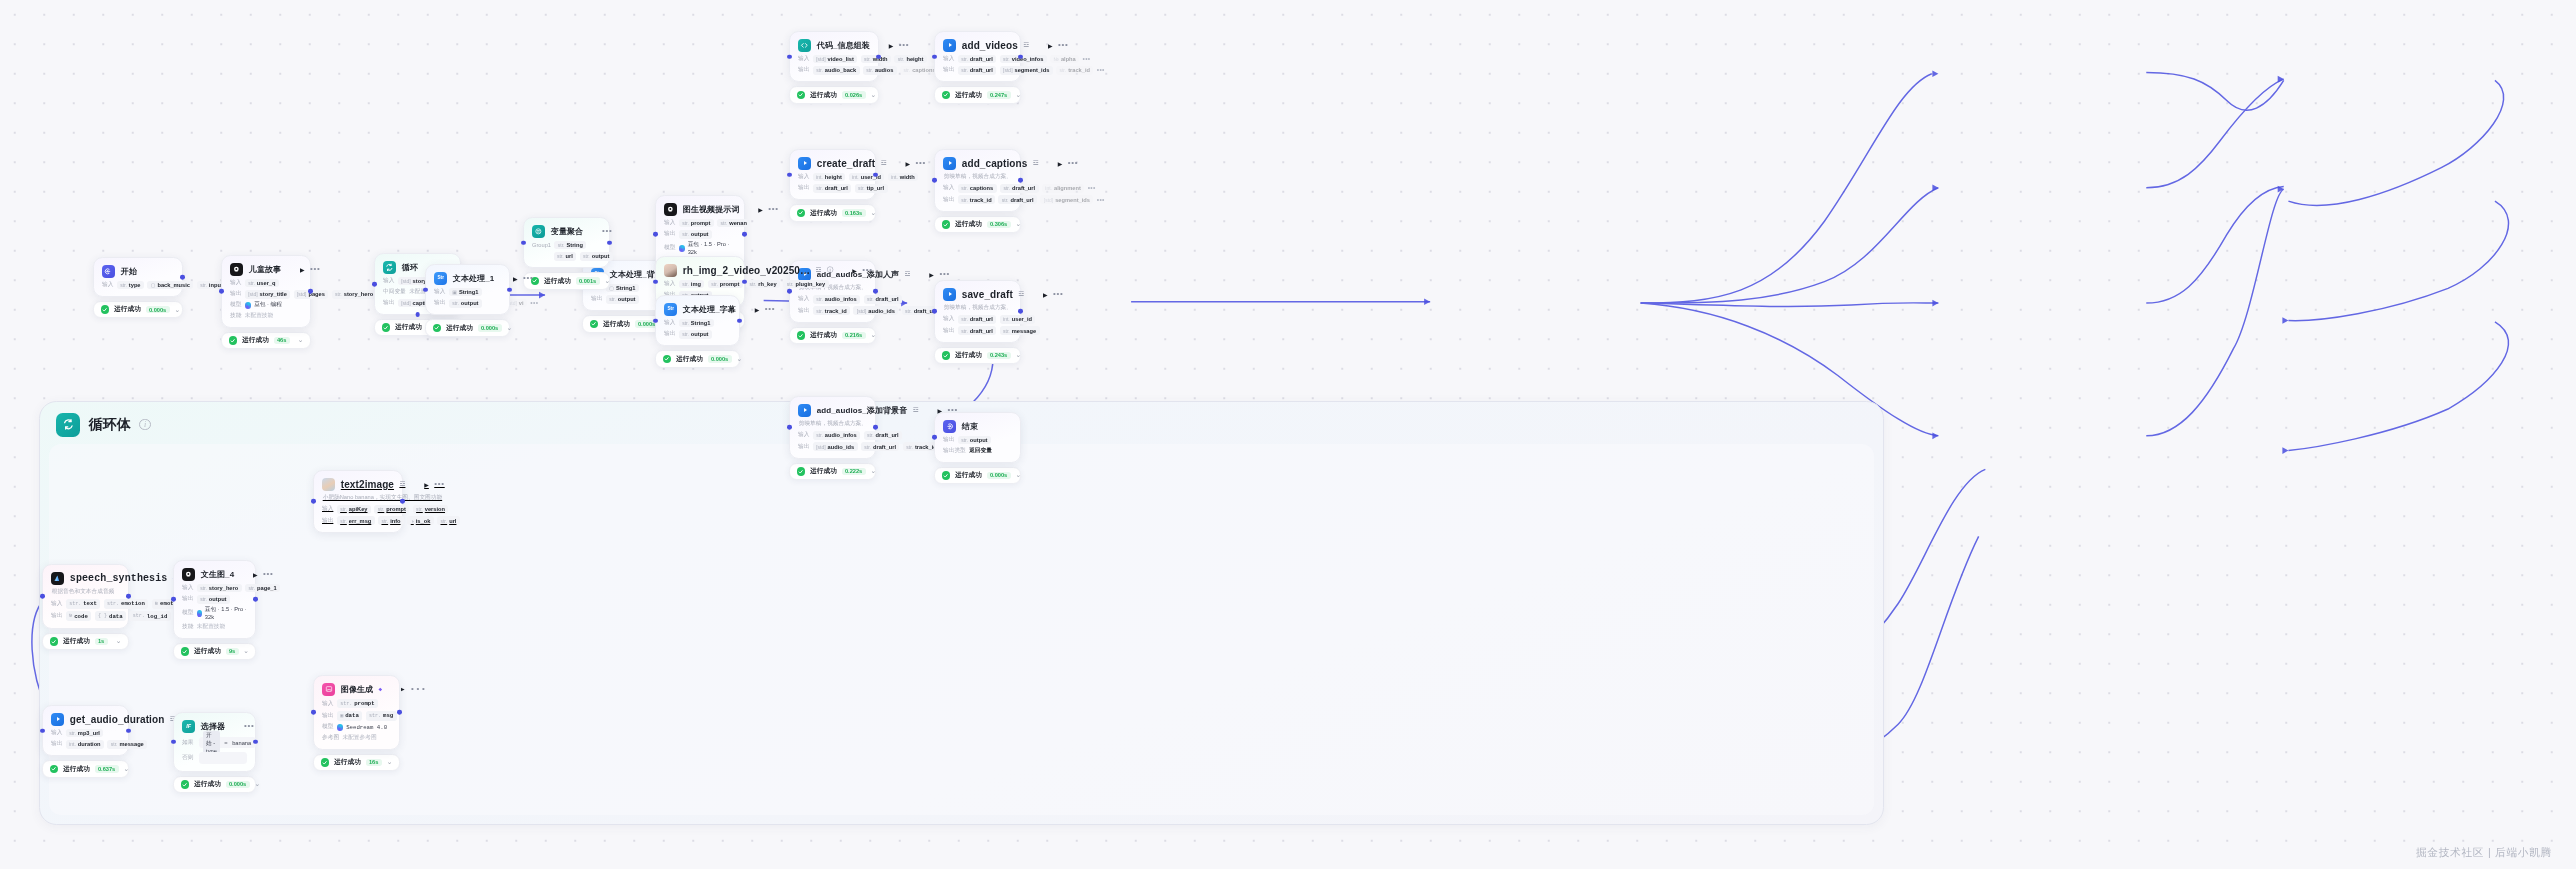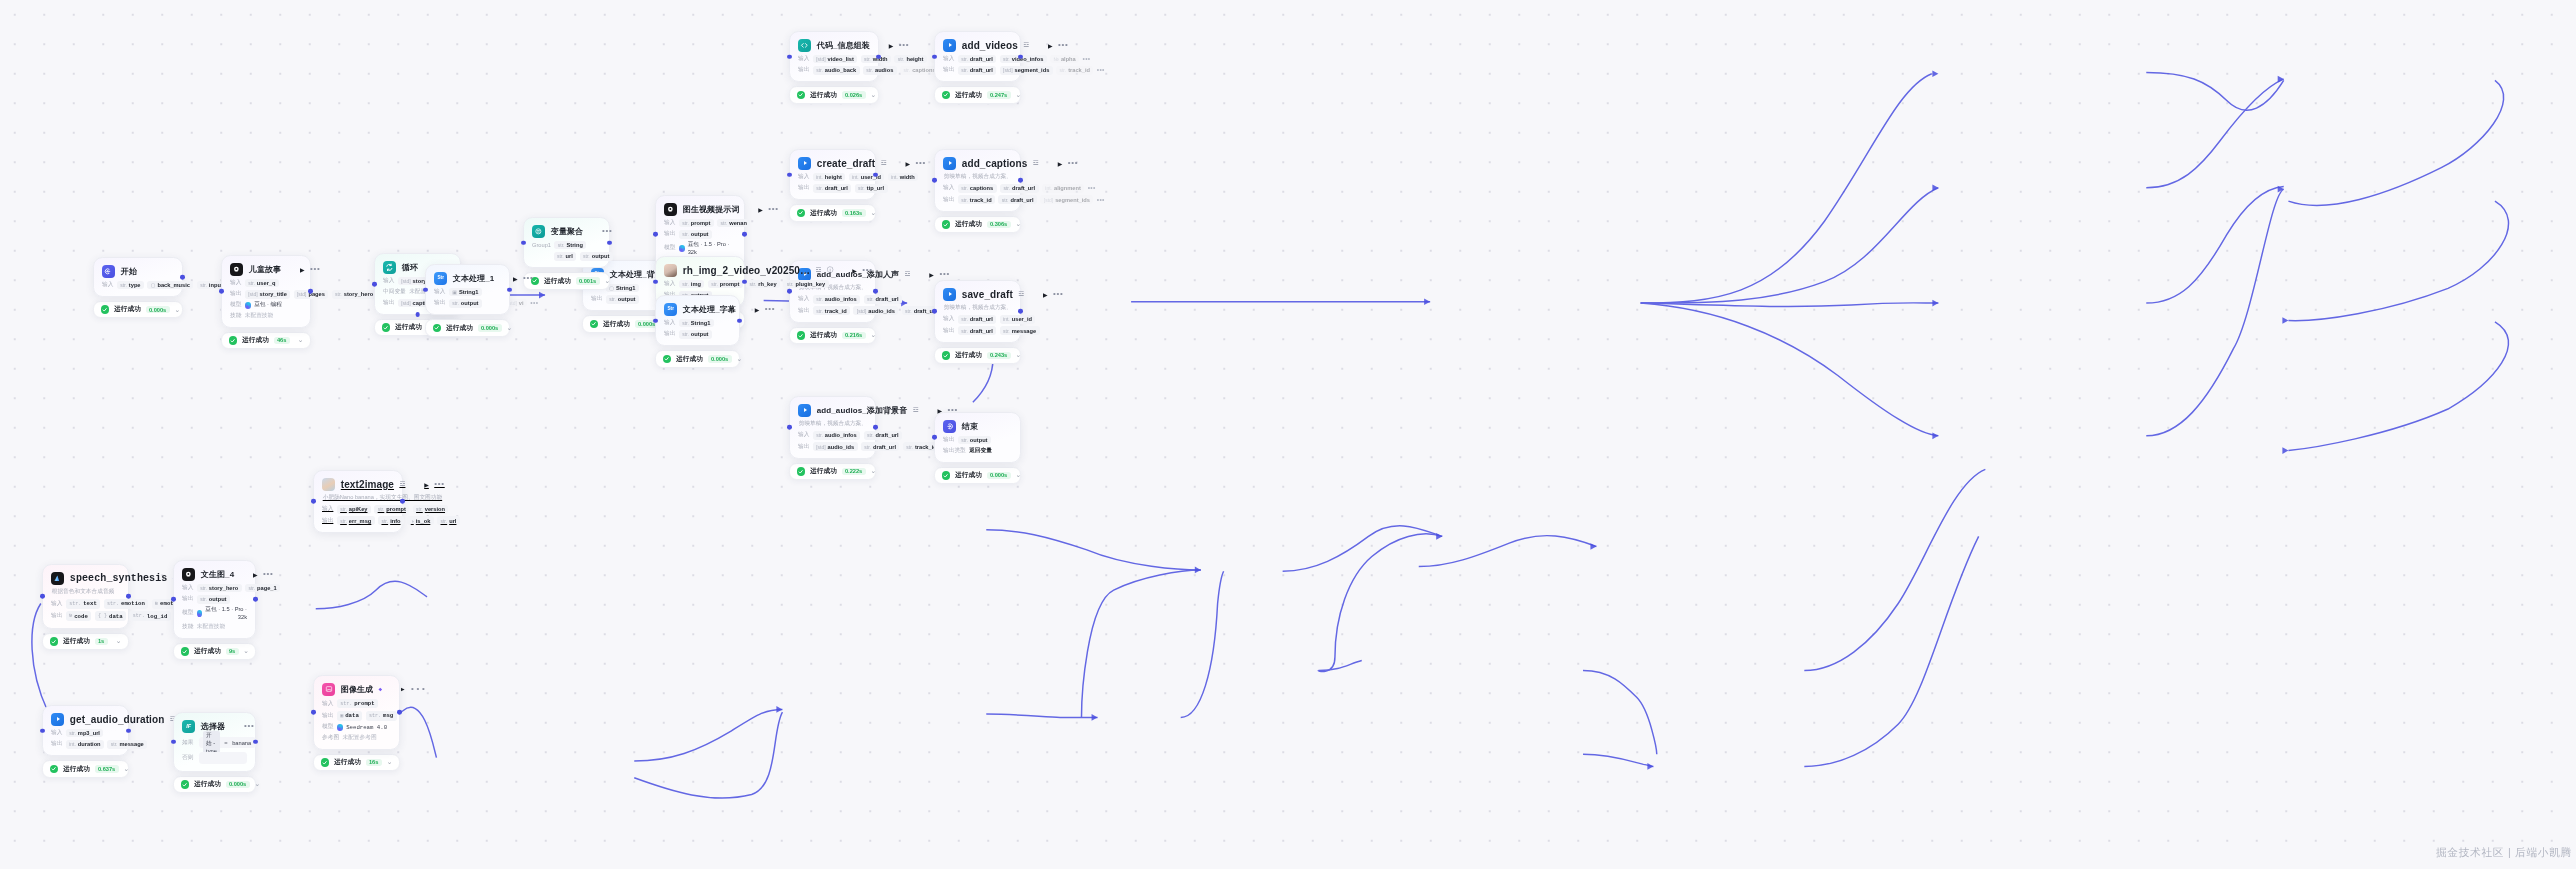--- a/index.html
+++ b/index.html
@@ -142,21 +142,21 @@
   
   .port {
     position: absolute; width: 4.7px; height: 4.7px; border-radius: 50%;
     background: #4a4fe0; top: 50%; transform: translateY(-50%);
   }
   .port.l { left: -2.7px; } .port.r { right: -2.7px; }
   .port.b { left: 50%; bottom: -2.7px; top: auto; transform: translateX(-50%); }
 
   
   .wm {
-    position: absolute; right: 4px; bottom: 9.4px;
+    position: absolute; right: 24px; bottom: 9.4px;
     font-size: 10.7px; color: #b2b6c2; letter-spacing: 0.7px; white-space: nowrap;
   }
 </style>
 </head>
 <body>
 
 <div id="canvas">
 
   <svg class="edges" viewBox="0 0 3840 1296">
     <g fill="none" stroke="#4a4fe0" stroke-width="2.2" opacity=".85">
@@ -211,20 +211,35 @@
       <polygon points="166,1108 157,1103 157,1113"></polygon>
       <polygon points="1166,1058 1157,1053 1157,1063"></polygon>
       <polygon points="1636,1070 1627,1065 1627,1075"></polygon>
       <polygon points="1790,850 1781,845 1781,855"></polygon>
       <polygon points="2150,800 2141,795 2141,805"></polygon>
       <polygon points="2380,815 2371,810 2371,820"></polygon>
       <polygon points="2465,1143 2456,1138 2456,1148"></polygon>
     </g>
   </svg>
 
+  <div class="loop-body" style="left:39px; top:401px; width:1845px; height:424px;">
+    <div class="loop-head">
+      <div class="ic">
+        <svg viewBox="0 0 24 24" width="12.7" height="12.7" fill="none" stroke="#fff" stroke-width="2.4" stroke-linecap="round">
+          <path d="M5 9a7 7 0 0 1 12-3"></path>
+            <path d="M19 15a7 7 0 0 1-12 3"></path>
+          <path d="M17 3v4h-4"></path>
+            <path d="M7 21v-4h4"></path>
+        </svg>
+      </div>
+      <div class="tt">循环体</div>
+      <div class="info">i</div>
+    </div>
+    <div class="loop-inner"></div>
+  </div>
 
   <div id="nodes-root">
       <div class="node" style="left: 93px; top: 257px; width: 90px;">
         <div class="card tint-violet">
           <div class="hdr">
             <div class="nic indigo">
               <svg viewBox="0 0 24 24" width="8.7" height="8.7" fill="none" stroke="#fff" stroke-width="2.4" stroke-linecap="round" stroke-linejoin="round">
                 <path d="M14 6a7 7 0 1 0 0 12"></path>
                 <path d="M16 12H8"></path>
                 <path d="M11 9l-3 3 3 3"></path>
@@ -966,21 +981,21 @@
           <span class="ok">
             <svg viewBox="0 0 24 24" fill="none" stroke="#fff" stroke-width="4" stroke-linecap="round" stroke-linejoin="round">
               <path d="M5 13l5 5L19 7"></path>
             </svg>
           </span>
           <span class="stx">运行成功</span>
           <span class="tm">0.637s</span>
           <span class="chev">⌄</span>
         </div>
       </div>
-      <div class="node" style="left: 173px; top: 560px; width: 83px; text-align: right;">
+      <div class="node" style="left: 173px; top: 560px; width: 83px;">
         <div class="card tint-violet">
           <div class="hdr">
             <div class="nic black">
               <svg viewBox="0 0 24 24" width="8.7" height="8.7" fill="#fff">
                 <ellipse cx="12" cy="11" rx="6.5" ry="6"></ellipse>
                 <path d="M8 17c2 1.6 6 1.6 8 0" stroke="#fff" stroke-width="1.6" fill="none" stroke-linecap="round"></path>
                 <circle cx="12" cy="11" r="2.6" fill="#17171a"></circle>
               </svg>
             </div>
             <div class="nm cjk">文生图_4</div>

